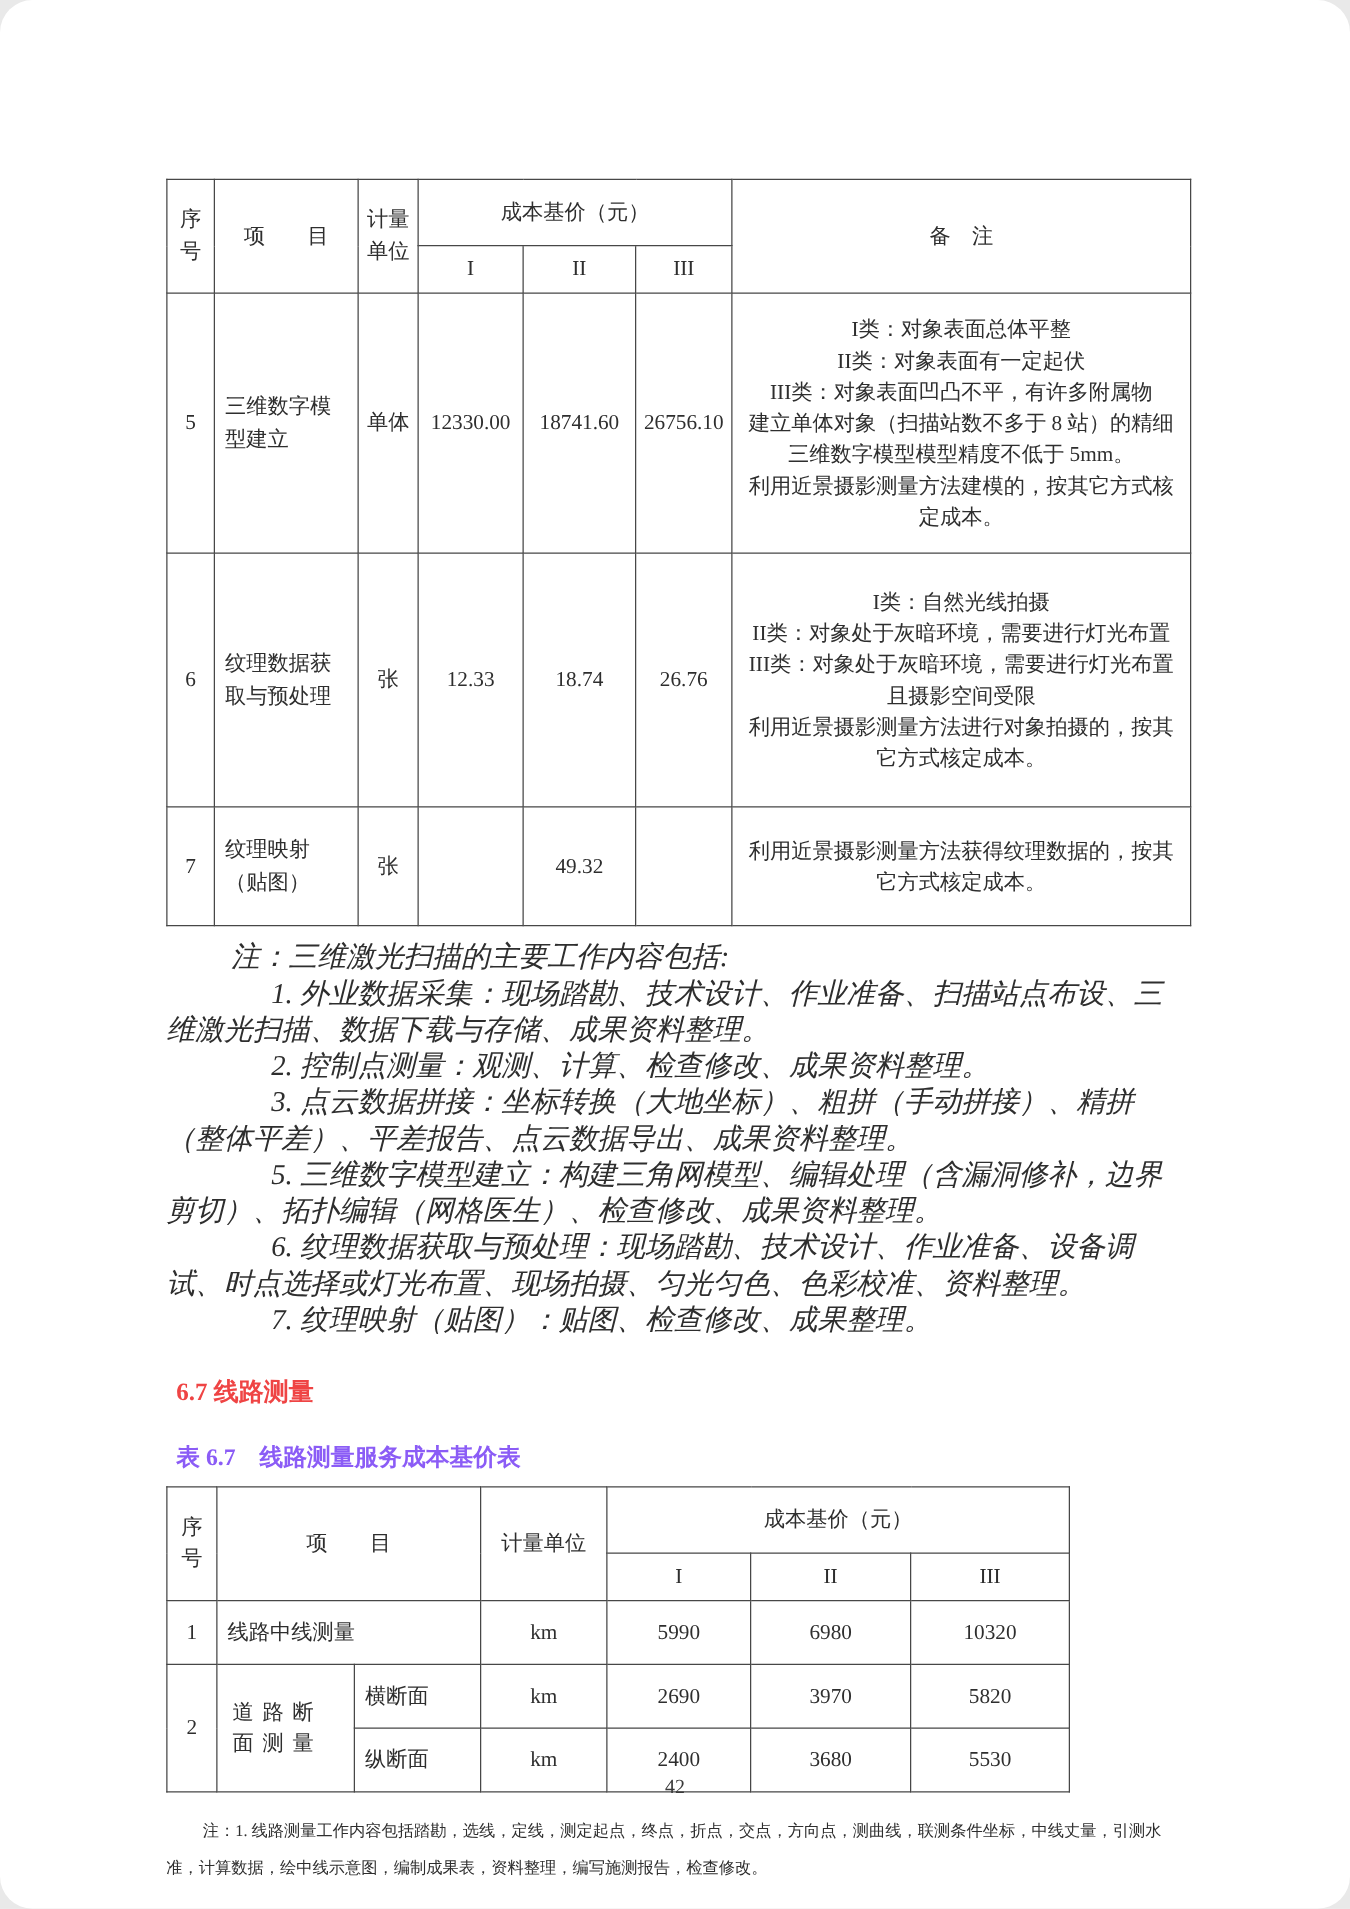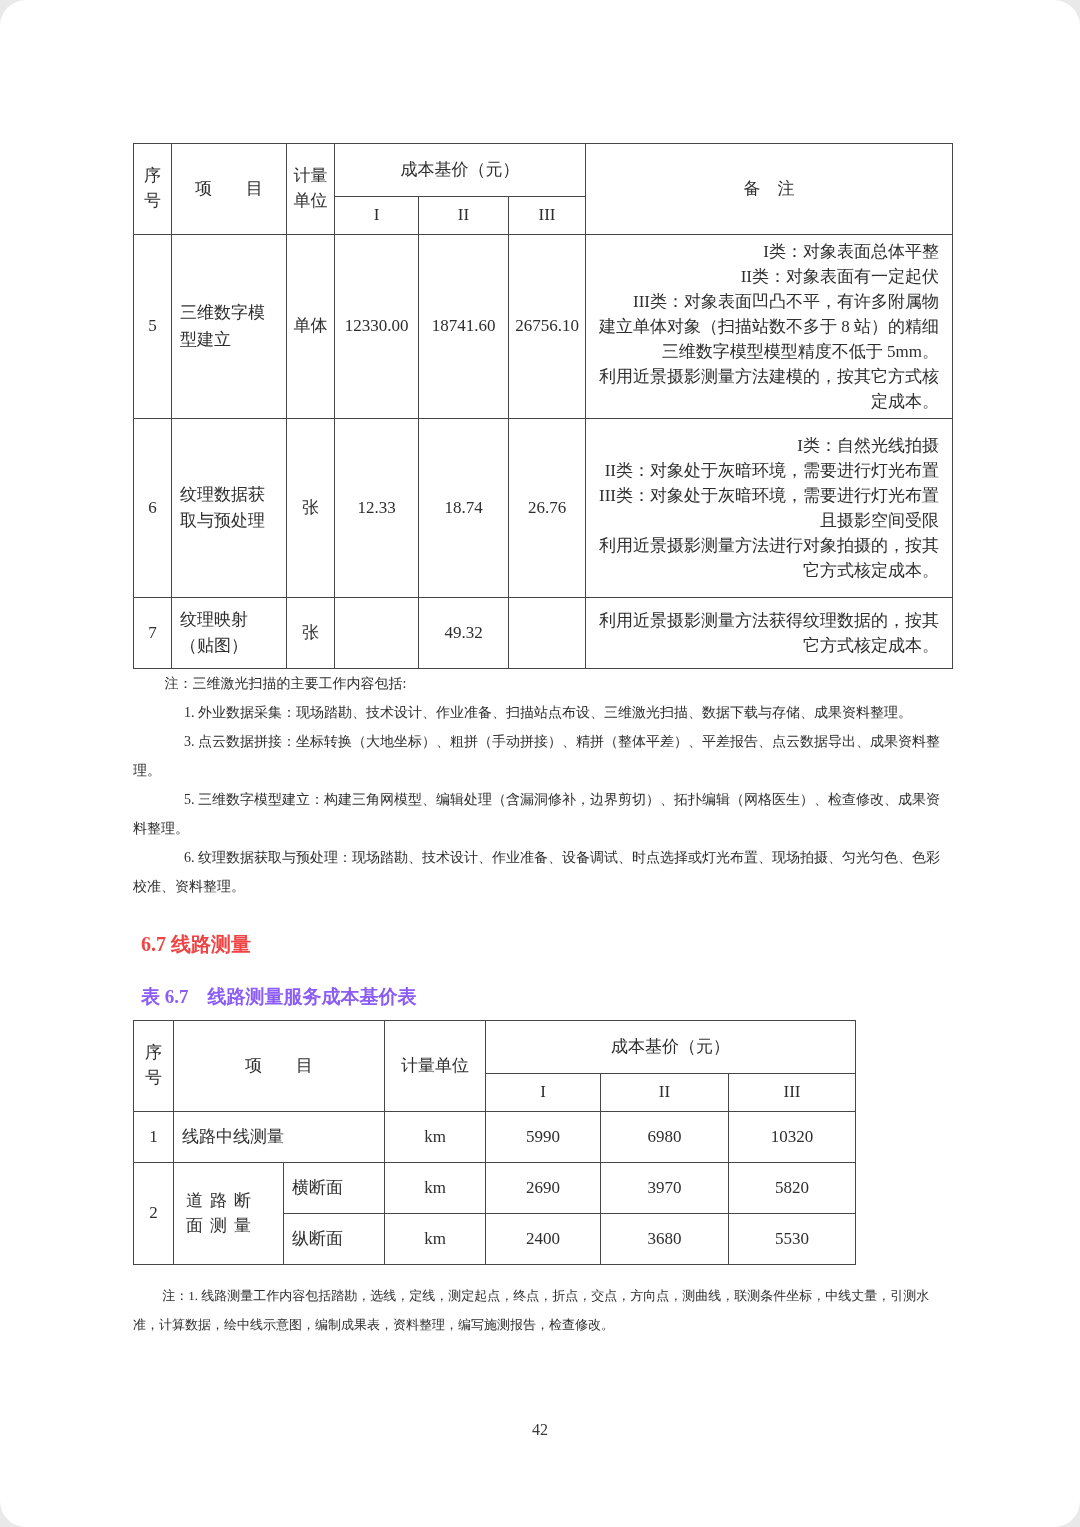--- a/index.html
+++ b/index.html
@@ -19,25 +19,25 @@
   .t1{width:819px;}
   .t2{width:722px;}
   .hrow1 th{height:48px;}
   .hrow2 th{height:33px;}
   .r5 td{height:174px;}
   .r6 td{height:170px;}
   .r7 td{height:62px;}
   .t2 .drow td{height:42px;}
   .item-cell{text-align:left;padding:4px 8px;line-height:1.55;}
   .remark-cell{
-    text-align:right;padding:4px 13px;line-height:25px;
+    text-align:center;padding:16px 13px;line-height:25px;
     white-space:pre-line;
   }
   .spread{letter-spacing:7px;padding:4px 12px;text-align:left;}
-  .notes{font-size:14px;line-height:29px;}
+  .notes{font-size:23px;line-height:29px;margin-top:10px;font-style:italic;}
   .notes p{margin:0;text-indent:3.65em;}
   .notes p.lead{text-indent:2.25em;}
   .section-heading{
     font-size:20px;font-weight:bold;margin:30px 0 26px 8px;color:#ef4444;
   }
   .table-caption{
     font-size:19px;font-weight:bold;margin:0 0 10px 8px;color:#8b5cf6;
   }
   .notes2{font-size:13px;line-height:29px;margin-top:16px;text-indent:2.25em;}
   .pagenum{
@@ -106,23 +106,25 @@
       <td>49.32</td>
       <td></td>
       <td class="remark-cell">利用近景摄影测量方法获得纹理数据的，按其它方式核定成本。</td>
     </tr>
   </tbody>
     </table>
 
   <div class="notes">
     <p class="lead">注：三维激光扫描的主要工作内容包括:</p>
     <p>1. 外业数据采集：现场踏勘、技术设计、作业准备、扫描站点布设、三维激光扫描、数据下载与存储、成果资料整理。</p>
+    <p>2. 控制点测量：观测、计算、检查修改、成果资料整理。</p>
     <p>3. 点云数据拼接：坐标转换（大地坐标）、粗拼（手动拼接）、精拼（整体平差）、平差报告、点云数据导出、成果资料整理。</p>
     <p>5. 三维数字模型建立：构建三角网模型、编辑处理（含漏洞修补，边界剪切）、拓扑编辑（网格医生）、检查修改、成果资料整理。</p>
     <p>6. 纹理数据获取与预处理：现场踏勘、技术设计、作业准备、设备调试、时点选择或灯光布置、现场拍摄、匀光匀色、色彩校准、资料整理。</p>
+    <p>7. 纹理映射（贴图）：贴图、检查修改、成果整理。</p>
   </div>
 
   <div class="section-heading">6.7 线路测量</div>
 
   <p class="table-caption">表 6.7　线路测量服务成本基价表</p>
 
   <table class="t2">
     <colgroup>
       <col style="width:40px">
         <col style="width:110px">

